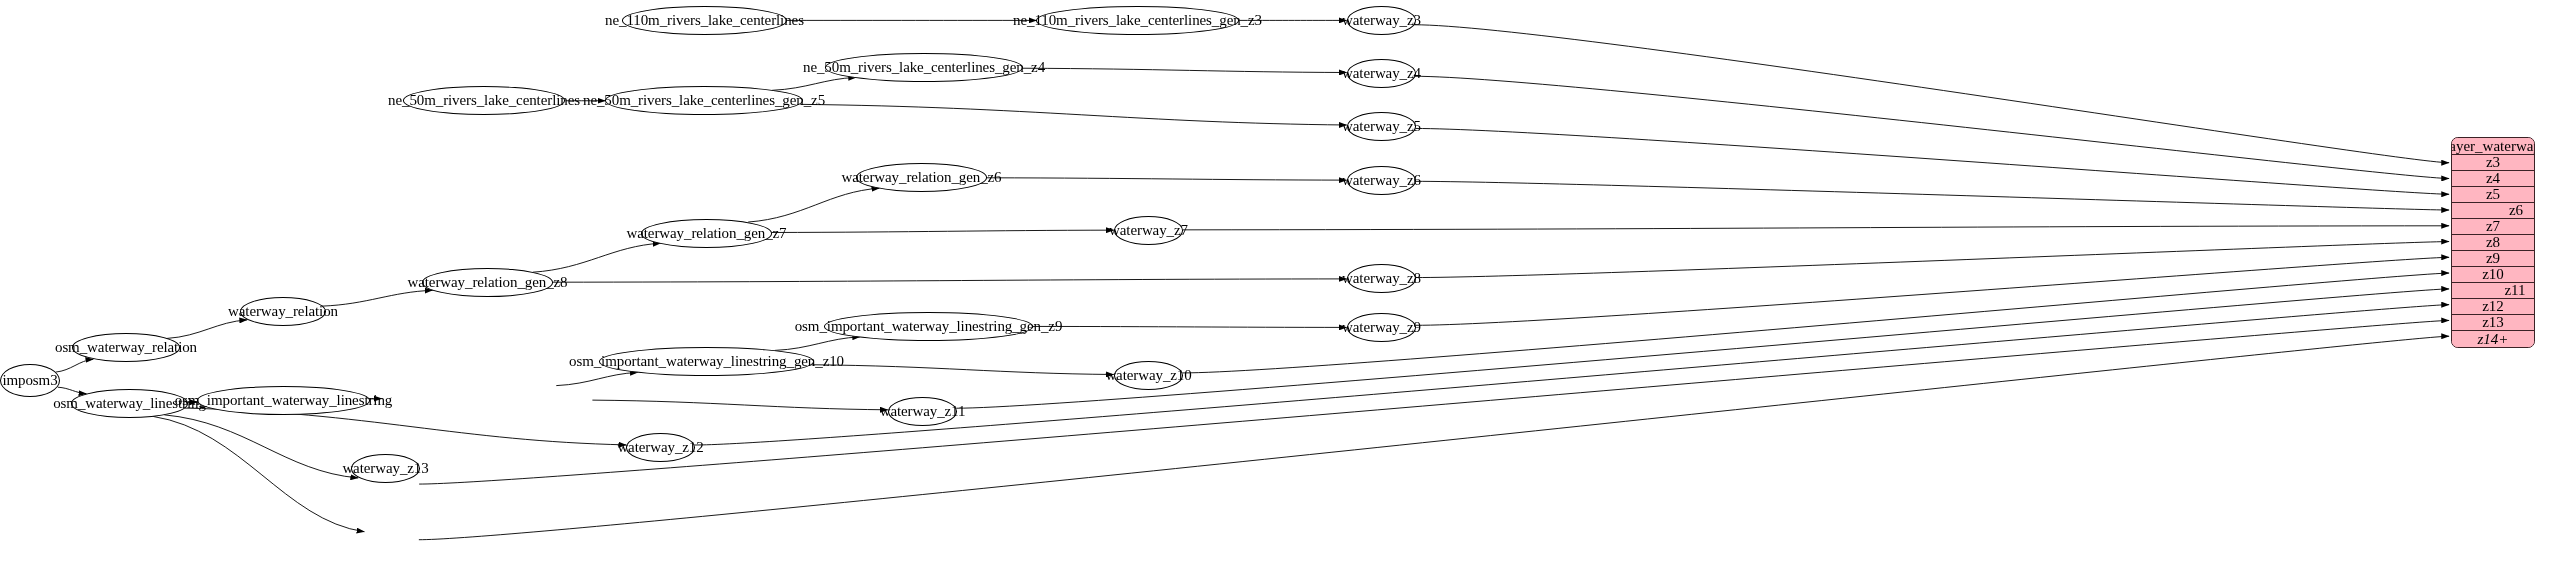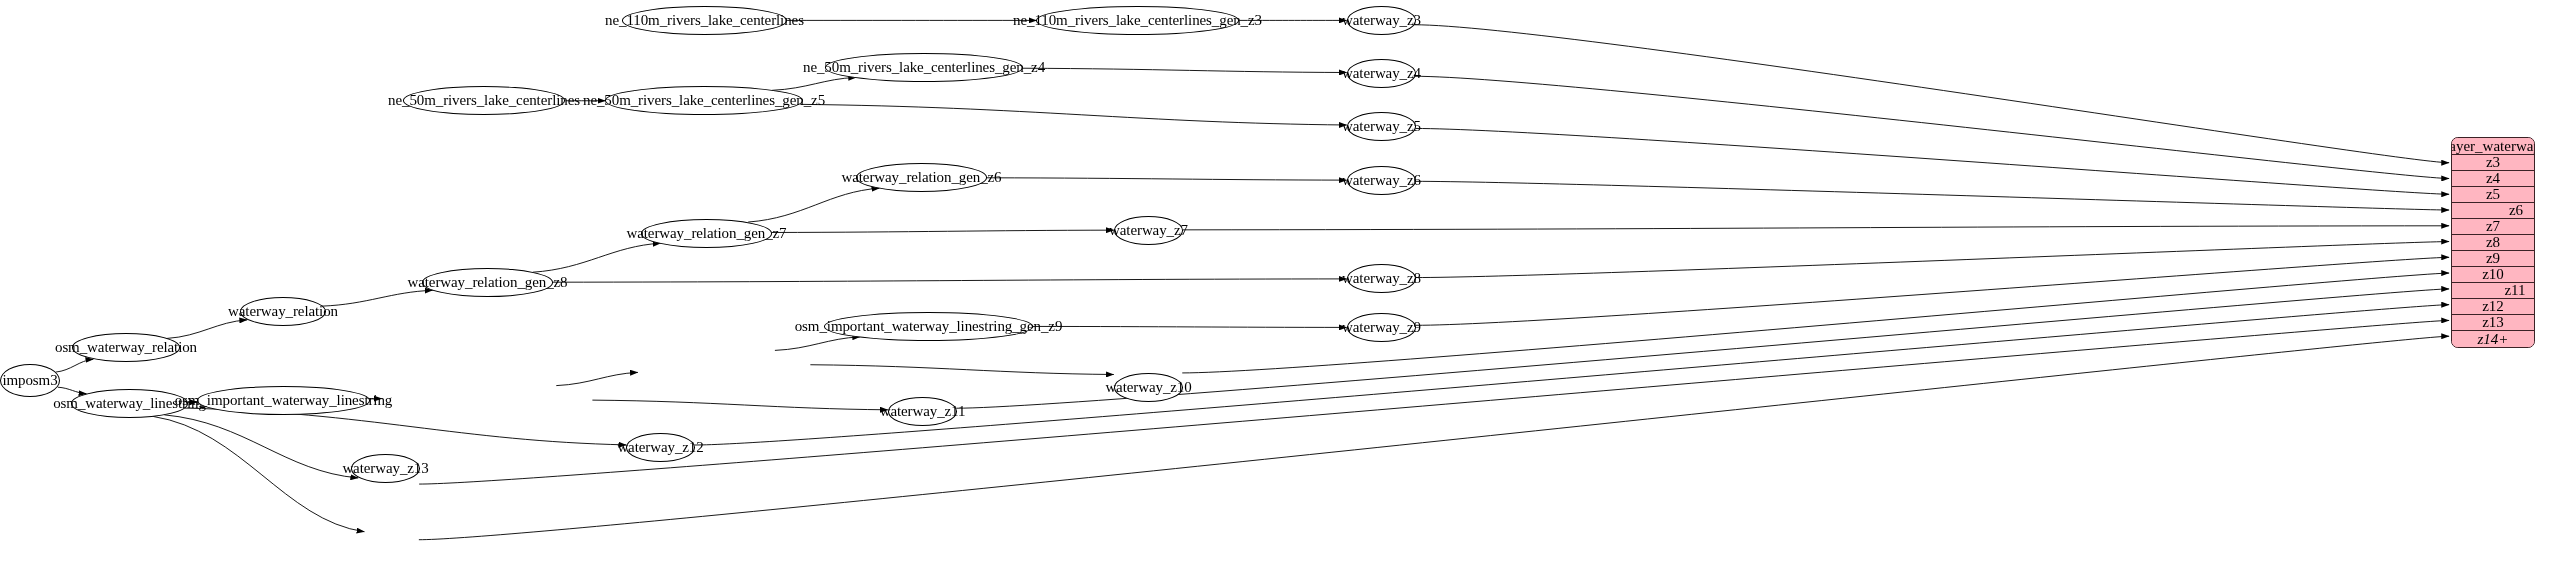--- a/index.html
+++ b/index.html
@@ -166,20 +166,23 @@
       </div>
       <div class="node" style="left: 605px; top: 86px; width: 198px; height: 28.5px;">
         <span>ne_50m_rivers_lake_centerlines_gen_z5</span>
       </div>
       <div class="node" style="left: 825px; top: 53px; width: 198px; height: 28.5px;">
         <span>ne_50m_rivers_lake_centerlines_gen_z4</span>
       </div>
       <div class="node" style="left: 197px; top: 386px; width: 173px; height: 28.5px;">
         <span>osm_important_waterway_linestring</span>
       </div>
+      <div class="node" style="left: 599px; top: 347px; width: 215px; height: 28.5px;">
+        <span>osm_important_waterway_linestring_gen_z10</span>
+      </div>
       <div class="node" style="left: 824px; top: 312px; width: 209px; height: 28.5px;">
         <span>osm_important_waterway_linestring_gen_z9</span>
       </div>
       <div class="node" style="left: 1347px; top: 6px; width: 69px; height: 28.5px;">
         <span>waterway_z3</span>
       </div>
       <div class="node" style="left: 1347px; top: 59px; width: 69px; height: 28.5px;">
         <span>waterway_z4</span>
       </div>
       <div class="node" style="left: 1347px; top: 112px; width: 69px; height: 28.5px;">
@@ -190,21 +193,21 @@
       </div>
       <div class="node" style="left: 1114px; top: 216px; width: 69px; height: 28.5px;">
         <span>waterway_z7</span>
       </div>
       <div class="node" style="left: 1347px; top: 264px; width: 69px; height: 28.5px;">
         <span>waterway_z8</span>
       </div>
       <div class="node" style="left: 1347px; top: 313px; width: 69px; height: 28.5px;">
         <span>waterway_z9</span>
       </div>
-      <div class="node" style="left: 1114px; top: 361px; width: 69px; height: 28.5px; margin-top: 12px;">
+      <div class="node" style="left: 1114px; top: 361px; width: 69px; height: 28.5px;">
         <span>waterway_z10</span>
       </div>
       <div class="node" style="left: 888px; top: 397px; width: 69px; height: 28.5px;">
         <span>waterway_z11</span>
       </div>
       <div class="node" style="left: 626px; top: 433px; width: 69px; height: 28.5px;">
         <span>waterway_z12</span>
       </div>
       <div class="node" style="left: 351px; top: 454px; width: 69px; height: 28.5px;">
         <span>waterway_z13</span>

